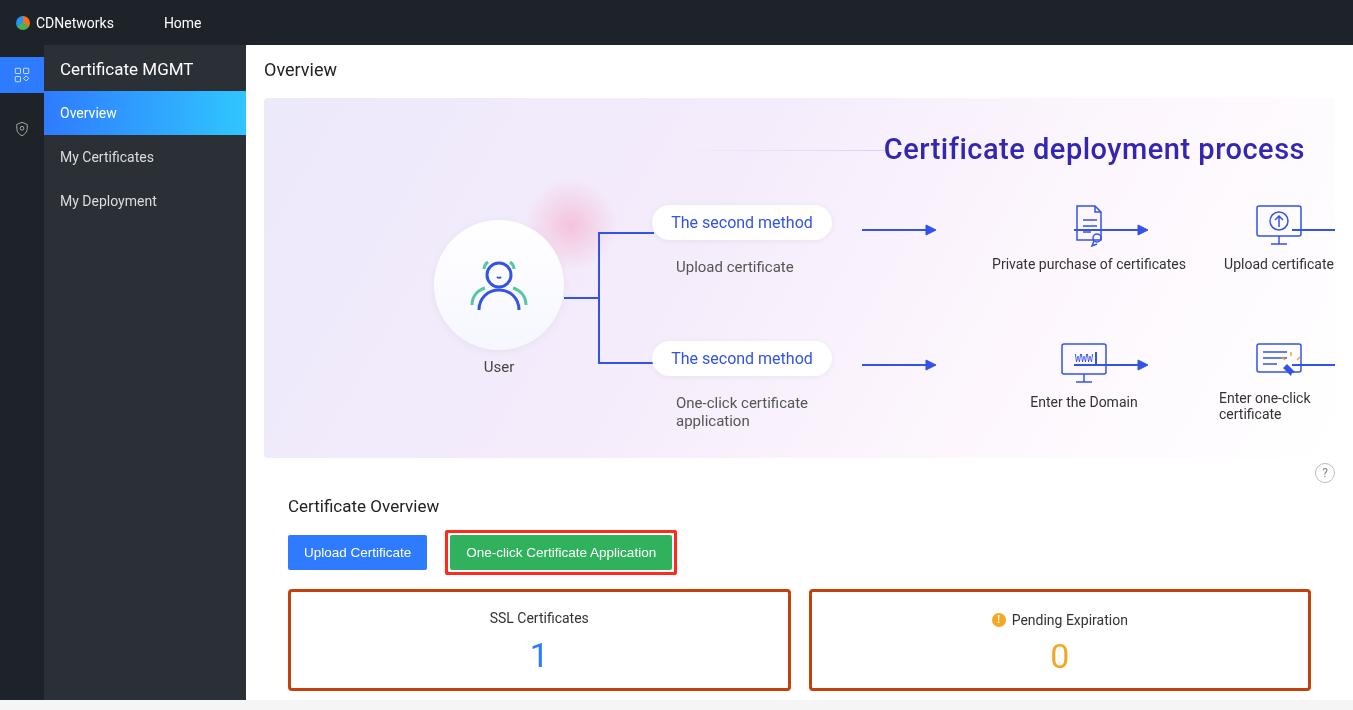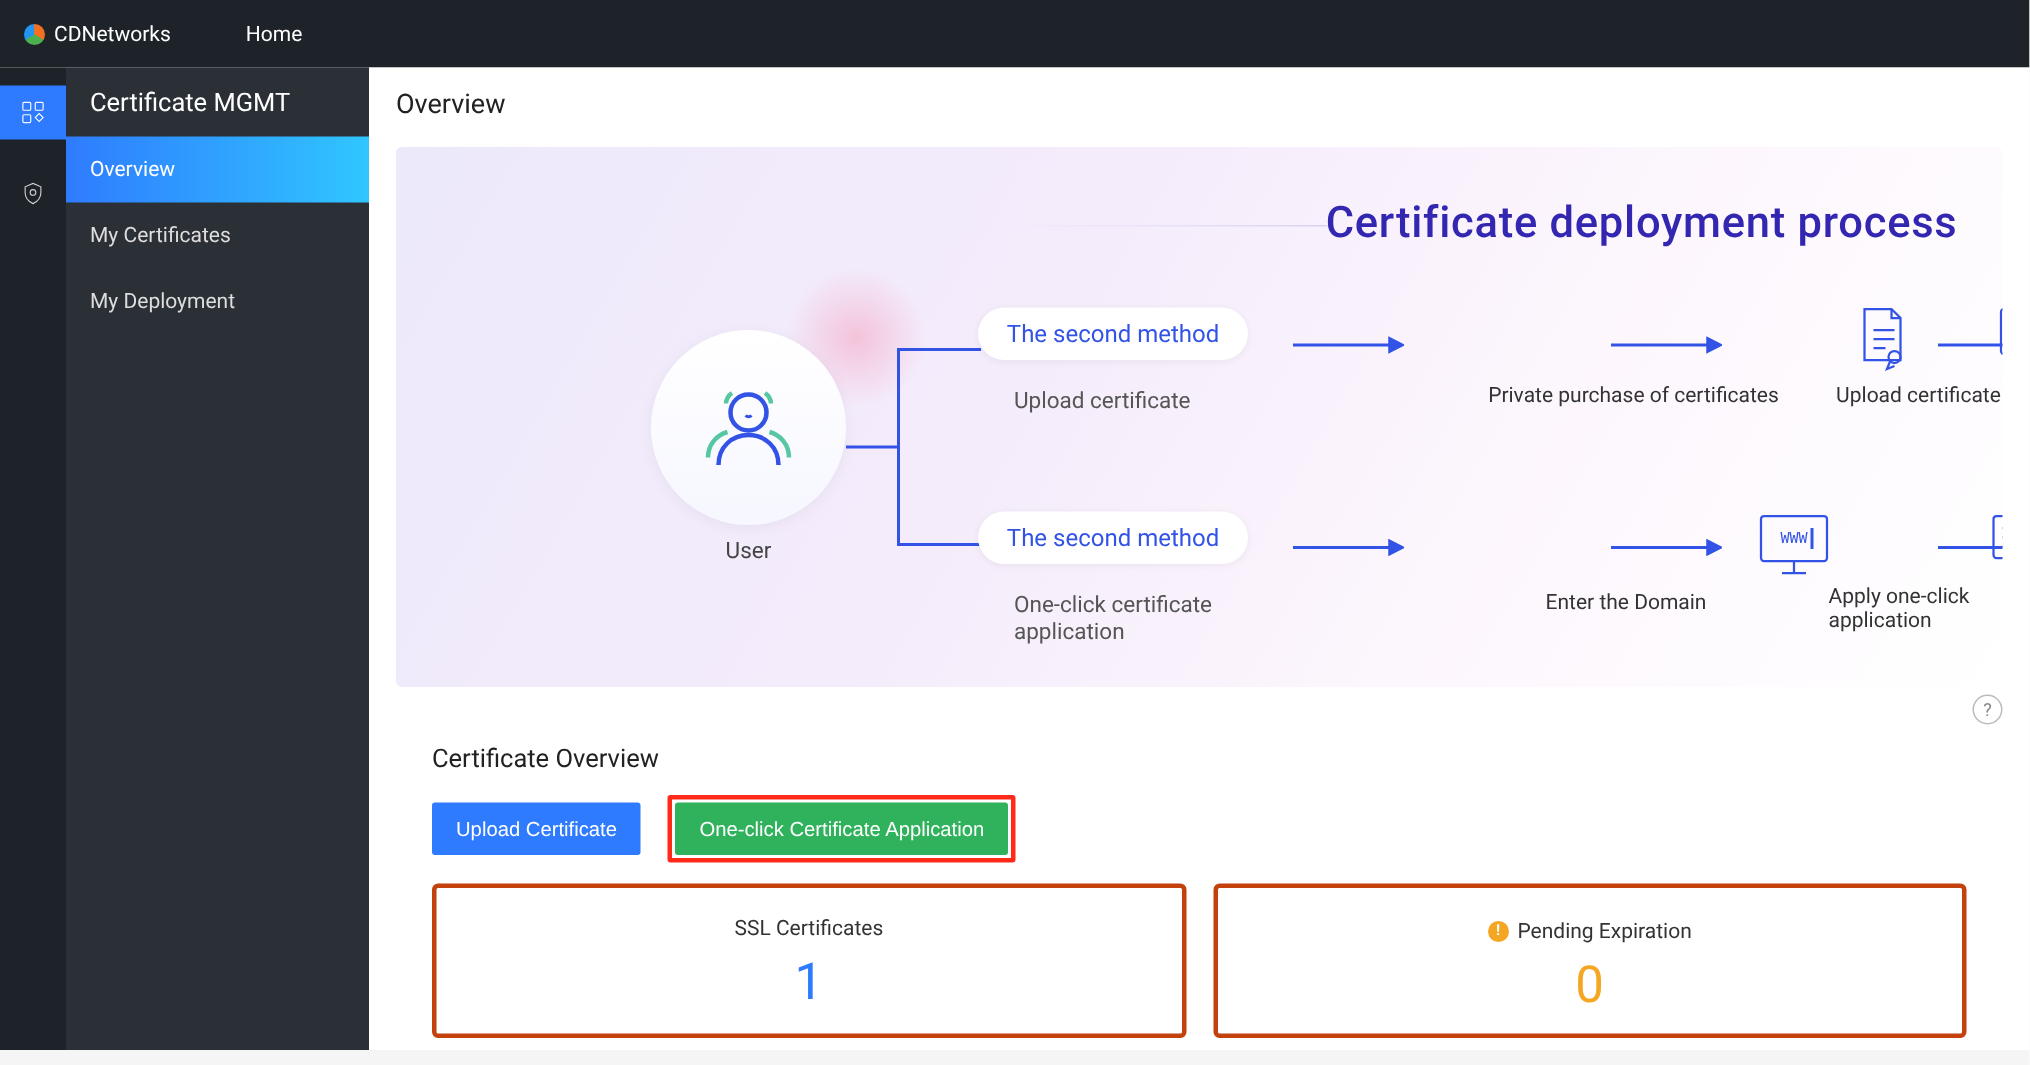--- a/index.html
+++ b/index.html
@@ -44,21 +44,21 @@
 
   .fork { position: absolute; left: 300px; top: 120px; width: 80px; height: 160px; }
   .fork svg { stroke: #3253e6; stroke-width: 2; fill: none; }
 
   .method-box { position: absolute; width: 180px; background: #fff; border-radius: 22px; padding: 8px 0; text-align: center; box-shadow: 0 1px 6px rgba(0,0,0,0.06); font-size: 16px; color: #3253e6; }
   .method-sub { font-size: 15px; color: #555; margin-top: 10px; text-align: left; padding-left: 16px; }
   .method1 { left: 388px; top: 107px; }
   .method2 { left: 388px; top: 243px; }
 
   .step { position: absolute; text-align: center; font-size: 14px; color: #333; }
-  .step .icon-wrap { display: flex; justify-content: flex-end; margin-bottom: 8px; }
+  .step .icon-wrap { display: flex; justify-content: center; margin-bottom: 8px; }
   .step svg { stroke: #3253e6; fill: none; stroke-width: 1.5; }
 
   .step.s1 { left: 635px; top: 102px; width: 380px; }
   .step.s2 { left: 910px; top: 102px; width: 210px; }
   .step.s3 { left: 680px; top: 240px; width: 280px; }
   .step.s4 { left: 915px; top: 240px; width: 200px; }
 
   .arrow { position: absolute; width: 70px; height: 2px; }
   .arrow svg { stroke: #3253e6; fill: #3253e6; }
 
@@ -220,21 +220,21 @@
         </div>
         <div class="step s4">
           <div class="icon-wrap">
               <svg width="56" height="44" viewBox="0 0 56 44">
             <rect x="6" y="6" width="44" height="28" rx="2"></rect>
                 <path d="M12 14h24M12 20h24M12 26h14"></path>
             <path d="M36 26l8 8-3 1-1 3-8-8z" fill="#3253e6" stroke="none"></path>
             <path d="M34 22l-3-3M46 22l3-3M40 18v-4" stroke="#f5a623"></path>
               </svg>
             </div>
-          <div style="max-width:120px;margin:0 auto;text-align:left;">Apply one-click application</div>
+          <div style="max-width:120px;margin:0 auto;text-align:left;">Enter one-click certificate</div>
         </div>
       </div>
     </div>
 
     <div class="help-btn">?</div>
 
     <div class="overview-card">
       <div class="overview-title">Certificate Overview</div>
       <div class="btn-row">
         <button class="btn primary">Upload Certificate</button>

